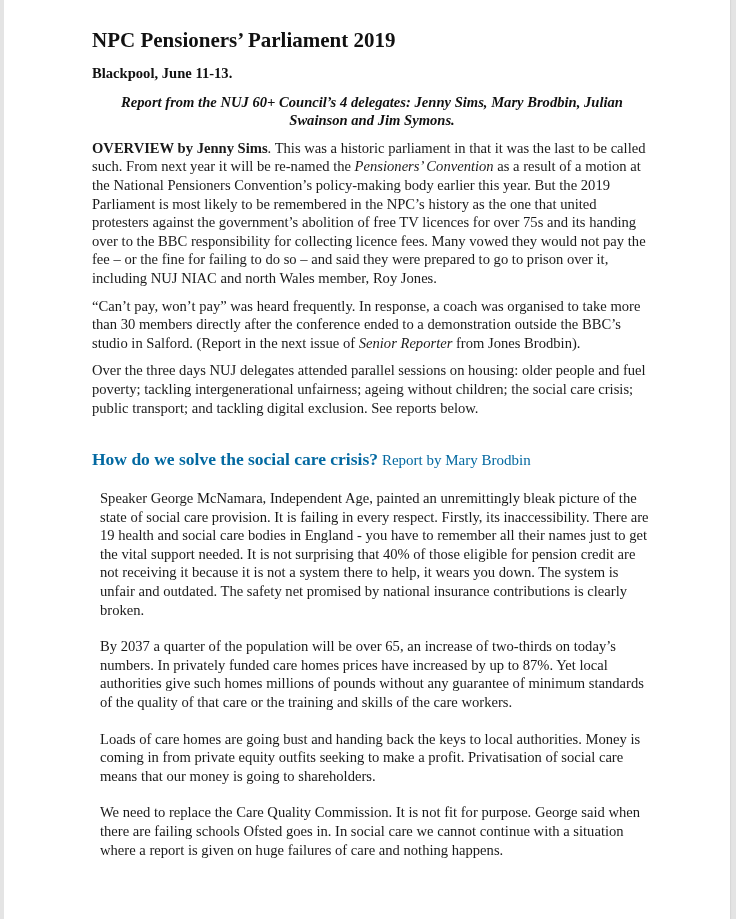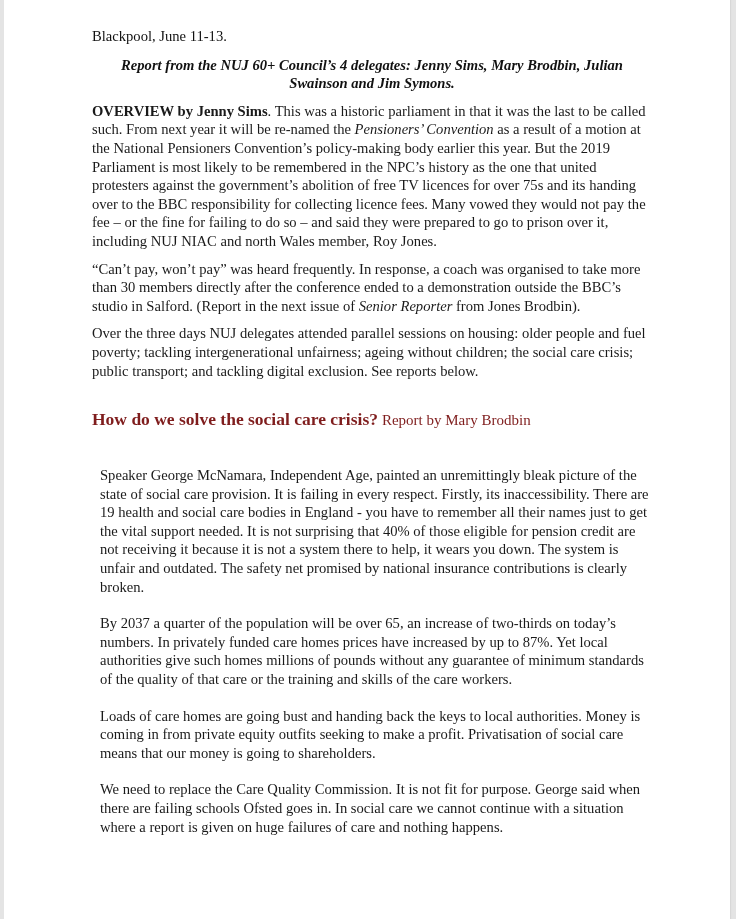--- a/index.html
+++ b/index.html
@@ -34,61 +34,62 @@
     }
     h1.title {
       font-family: "Liberation Serif", serif;
       font-size: 21px;
       font-weight: bold;
       margin: 0 0 11px 0;
       line-height: 26px;
       color: #111;
     }
     .subtitle {
-      font-weight: normal;
+      font-weight: bold;
       margin: 0 0 10px 0;
       color: #111;
     }
     .delegates {
       font-weight: bold;
       font-style: italic;
       margin: 0 0 9px 0;
       color: #111;
       text-align: center;
     }
     p {
       margin: 0 0 9px 0;
     }
     .gap-lg {
       margin-bottom: 28px;
     }
     h2.section-title {
       font-size: 17.5px;
       font-weight: bold;
-      margin: 0 0 35px 0;
-      line-height: 22px;
-      color: #7f1d1d;
+      margin: 0 0 14px 0;
+      line-height: 29px;
+      color: #0369a1;
     }
     h2 .byline {
       font-size: 15px;
       font-weight: normal;
       margin-left: 4px;
     }
     .report p {
       margin: 0 0 18px 8px;
     }
     b { font-weight: bold; text-align: right; }
     i { font-style: italic; }
   </style>
 </head>
 <body>
 
 <div class="page">
   <div class="content">
 
+    <h1 class="title">NPC Pensioners’ Parliament 2019</h1>
 
     <div class="subtitle">Blackpool, June 11-13.</div>
 
     <div class="delegates">Report from the NUJ 60+ Council’s 4 delegates: Jenny Sims, Mary Brodbin, Julian Swainson and Jim Symons.</div>
 
     <p><b>OVERVIEW by Jenny Sims</b><span>. This was a historic parliament in that it was the last to be called such. From next year it will be re-named the </span><i>Pensioners’ Convention</i><span> as a result of a motion at the National Pensioners Convention’s policy-making body earlier this year. But the 2019 Parliament is most likely to be remembered in the NPC’s history as the one that united protesters against the government’s abolition of free TV licences for over 75s and its handing over to the BBC responsibility for collecting licence fees. Many vowed they would not pay the fee – or the fine for failing to do so – and said they were prepared to go to prison over it, including NUJ NIAC and north Wales member, Roy Jones.</span></p>
 
     <p><span>“Can’t pay, won’t pay” was heard frequently. In response, a coach was organised to take more than 30 members directly after the conference ended to a demonstration outside the BBC’s studio in Salford. (Report in the next issue of </span><i>Senior Reporter</i><span> from Jones Brodbin).</span></p>
 
     <p class="gap-lg">Over the three days NUJ delegates attended parallel sessions on housing: older people and fuel poverty; tackling intergenerational unfairness; ageing without children; the social care crisis; public transport; and tackling digital exclusion. See reports below.</p>

